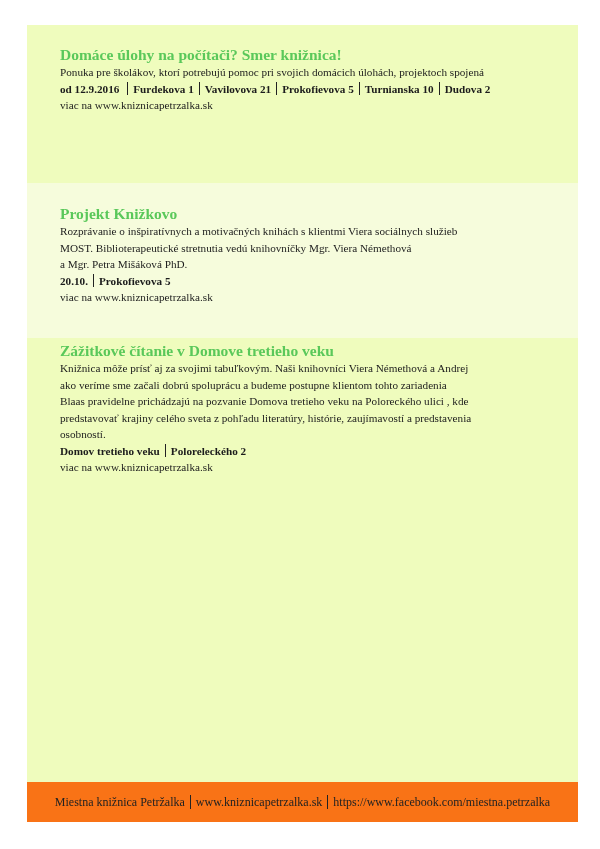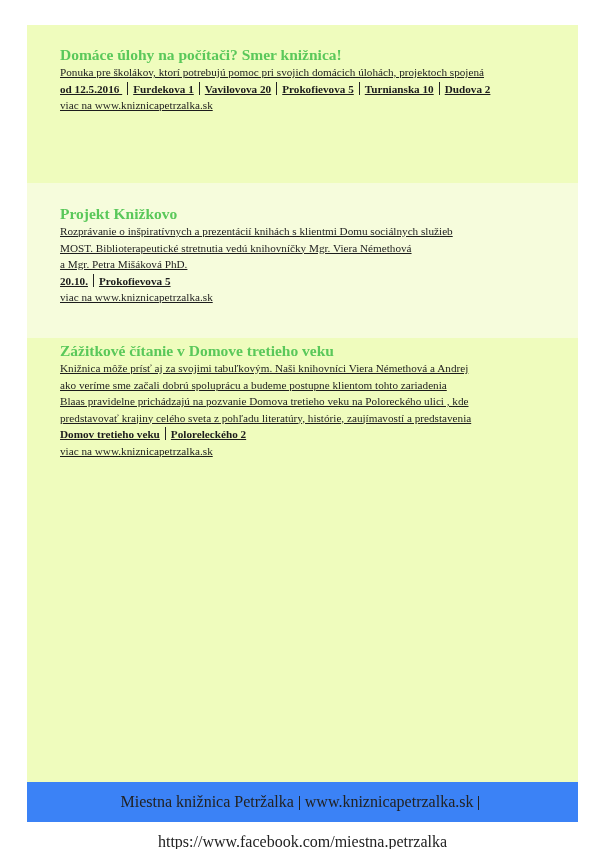--- a/index.html
+++ b/index.html
@@ -2,57 +2,58 @@
 <html><head>
 <meta charset="utf-8">
 <style>
   html, body { margin:0; padding:0; }
   body { width:600px; height:849px; background:#ffffff; position:relative; overflow:hidden;
          font-family:"Liberation Serif","DejaVu Serif",serif; color:#1c1c1c; }
   .panel { position:absolute; left:27px; width:551px; box-sizing:border-box; }
   .sec1 { top:25px; height:158px; background:#effcbd; padding:20px 2px 0 33px; }
   .sec2 { top:183px; height:155px; background:#f6fcdc; padding:21px 0 0 33px; }
   .sec3 { top:338px; height:444px; background:#effcbd; padding:3px 0 0 33px; }
-  .footer { top:782px; height:40px; background:#3b82f6; text-align:center; line-height:40px;
-            font-size:16px; color:#222; }
+  .footer { top:782px; height:40px; background:#f97316; text-align:center; line-height:40px;
+            font-size:12px; color:#222; }
   h2 { margin:0; font-size:15.5px; font-weight:bold; color:#5ac85a; line-height:19px; }
-  p { margin:0; font-size:11.2px; line-height:16.5px;text-decoration:underline; }
+  p { margin:0; font-size:11.2px; line-height:16.5px; }
   .bold { font-weight:bold; }
   .sep { display:inline-block; width:1px; height:13px; background:#222; vertical-align:-2px; margin:0 5px; }
   .ftsep { display:inline-block; width:1px; height:14px; background:#222; vertical-align:-3px; margin:0 5px; }
 </style>
 </head>
 <body>
 
 <div class="panel sec1">
   <h2>Domáce úlohy na počítači? Smer knižnica!</h2>
   <p>Ponuka pre školákov, ktorí potrebujú pomoc pri svojich domácich úlohách, projektoch spojená</p>
   <p class="bold">
-    <span>od 12.5.2016 </span><span class="sep"></span><span>Furdekova 1</span><span class="sep"></span><span>Vavilovova 20</span><span class="sep"></span><span>Prokofievova 5</span><span class="sep"></span><span>Turnianska 10</span><span class="sep"></span><span>Dudova 2</span>
+    <span>od 12.9.2016 </span><span class="sep"></span><span>Furdekova 1</span><span class="sep"></span><span>Vavilovova 21</span><span class="sep"></span><span>Prokofievova 5</span><span class="sep"></span><span>Turnianska 10</span><span class="sep"></span><span>Dudova 2</span>
   </p>
   <p>viac na www.kniznicapetrzalka.sk</p>
 </div>
 
 <div class="panel sec2">
   <h2>Projekt Knižkovo</h2>
-  <p>Rozprávanie o inšpiratívnych a prezentácií  knihách s klientmi Domu sociálnych služieb</p>
+  <p>Rozprávanie o inšpiratívnych a motivačných  knihách s klientmi Viera sociálnych služieb</p>
   <p>MOST. Biblioterapeutické stretnutia vedú knihovníčky Mgr. Viera Némethová</p>
   <p>a Mgr. Petra Mišáková PhD.</p>
   <p class="bold">
     <span>20.10.</span><span class="sep"></span><span>Prokofievova 5</span>
   </p>
   <p>viac na www.kniznicapetrzalka.sk</p>
 </div>
 
 <div class="panel sec3">
   <h2>Zážitkové čítanie v Domove tretieho veku</h2>
   <p>Knižnica môže prísť aj za svojimi tabuľkovým. Naši knihovníci Viera Némethová a Andrej</p>
   <p>ako veríme sme začali dobrú spoluprácu a budeme postupne klientom tohto zariadenia</p>
   <p>Blaas pravidelne prichádzajú na pozvanie Domova tretieho veku na Poloreckého ulici , kde</p>
   <p>predstavovať krajiny celého sveta z pohľadu literatúry, histórie, zaujímavostí a predstavenia</p>
+  <p>osobností.</p>
   <p class="bold">
     <span>Domov tretieho veku</span><span class="sep"></span><span>Polorelecké­ho 2</span>
   </p>
   <p>viac na www.kniznicapetrzalka.sk</p>
 </div>
 
 <div class="panel footer">
   <span>Miestna knižnica Petržalka</span><span class="ftsep"></span><span>www.kniznicapetrzalka.sk</span><span class="ftsep"></span><span>https://www.facebook.com/miestna.petrzalka</span>
 </div>
 

